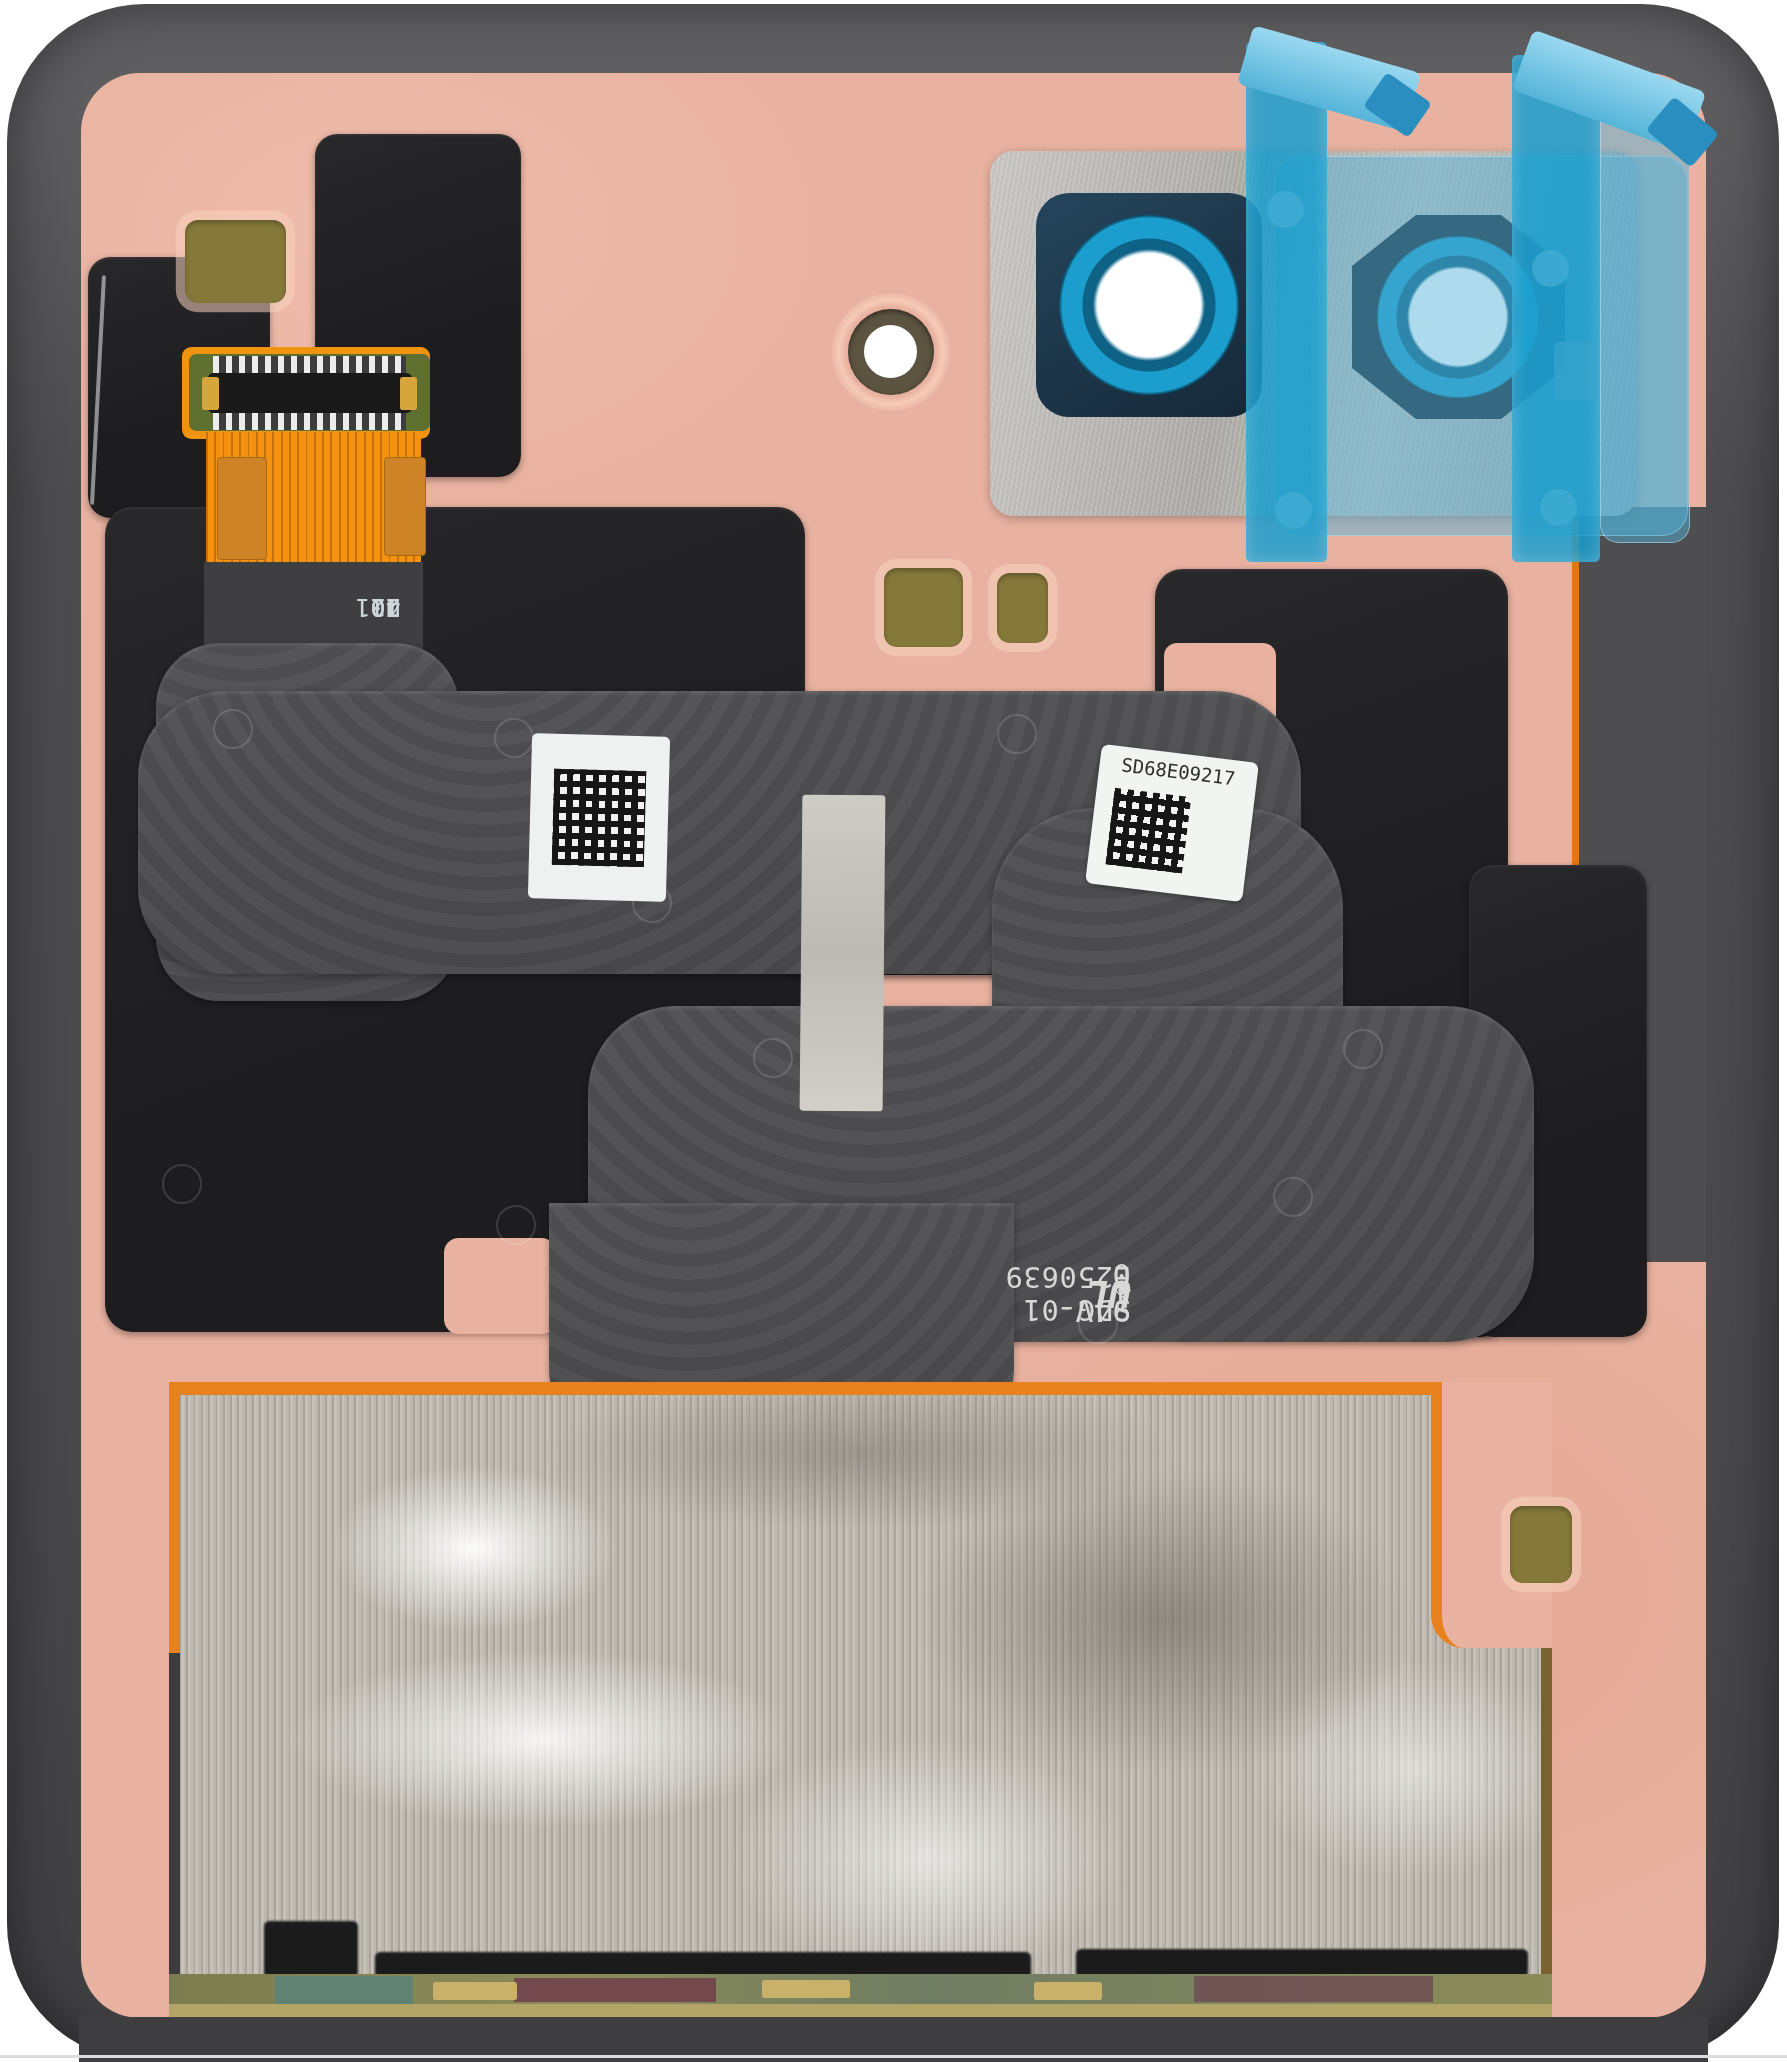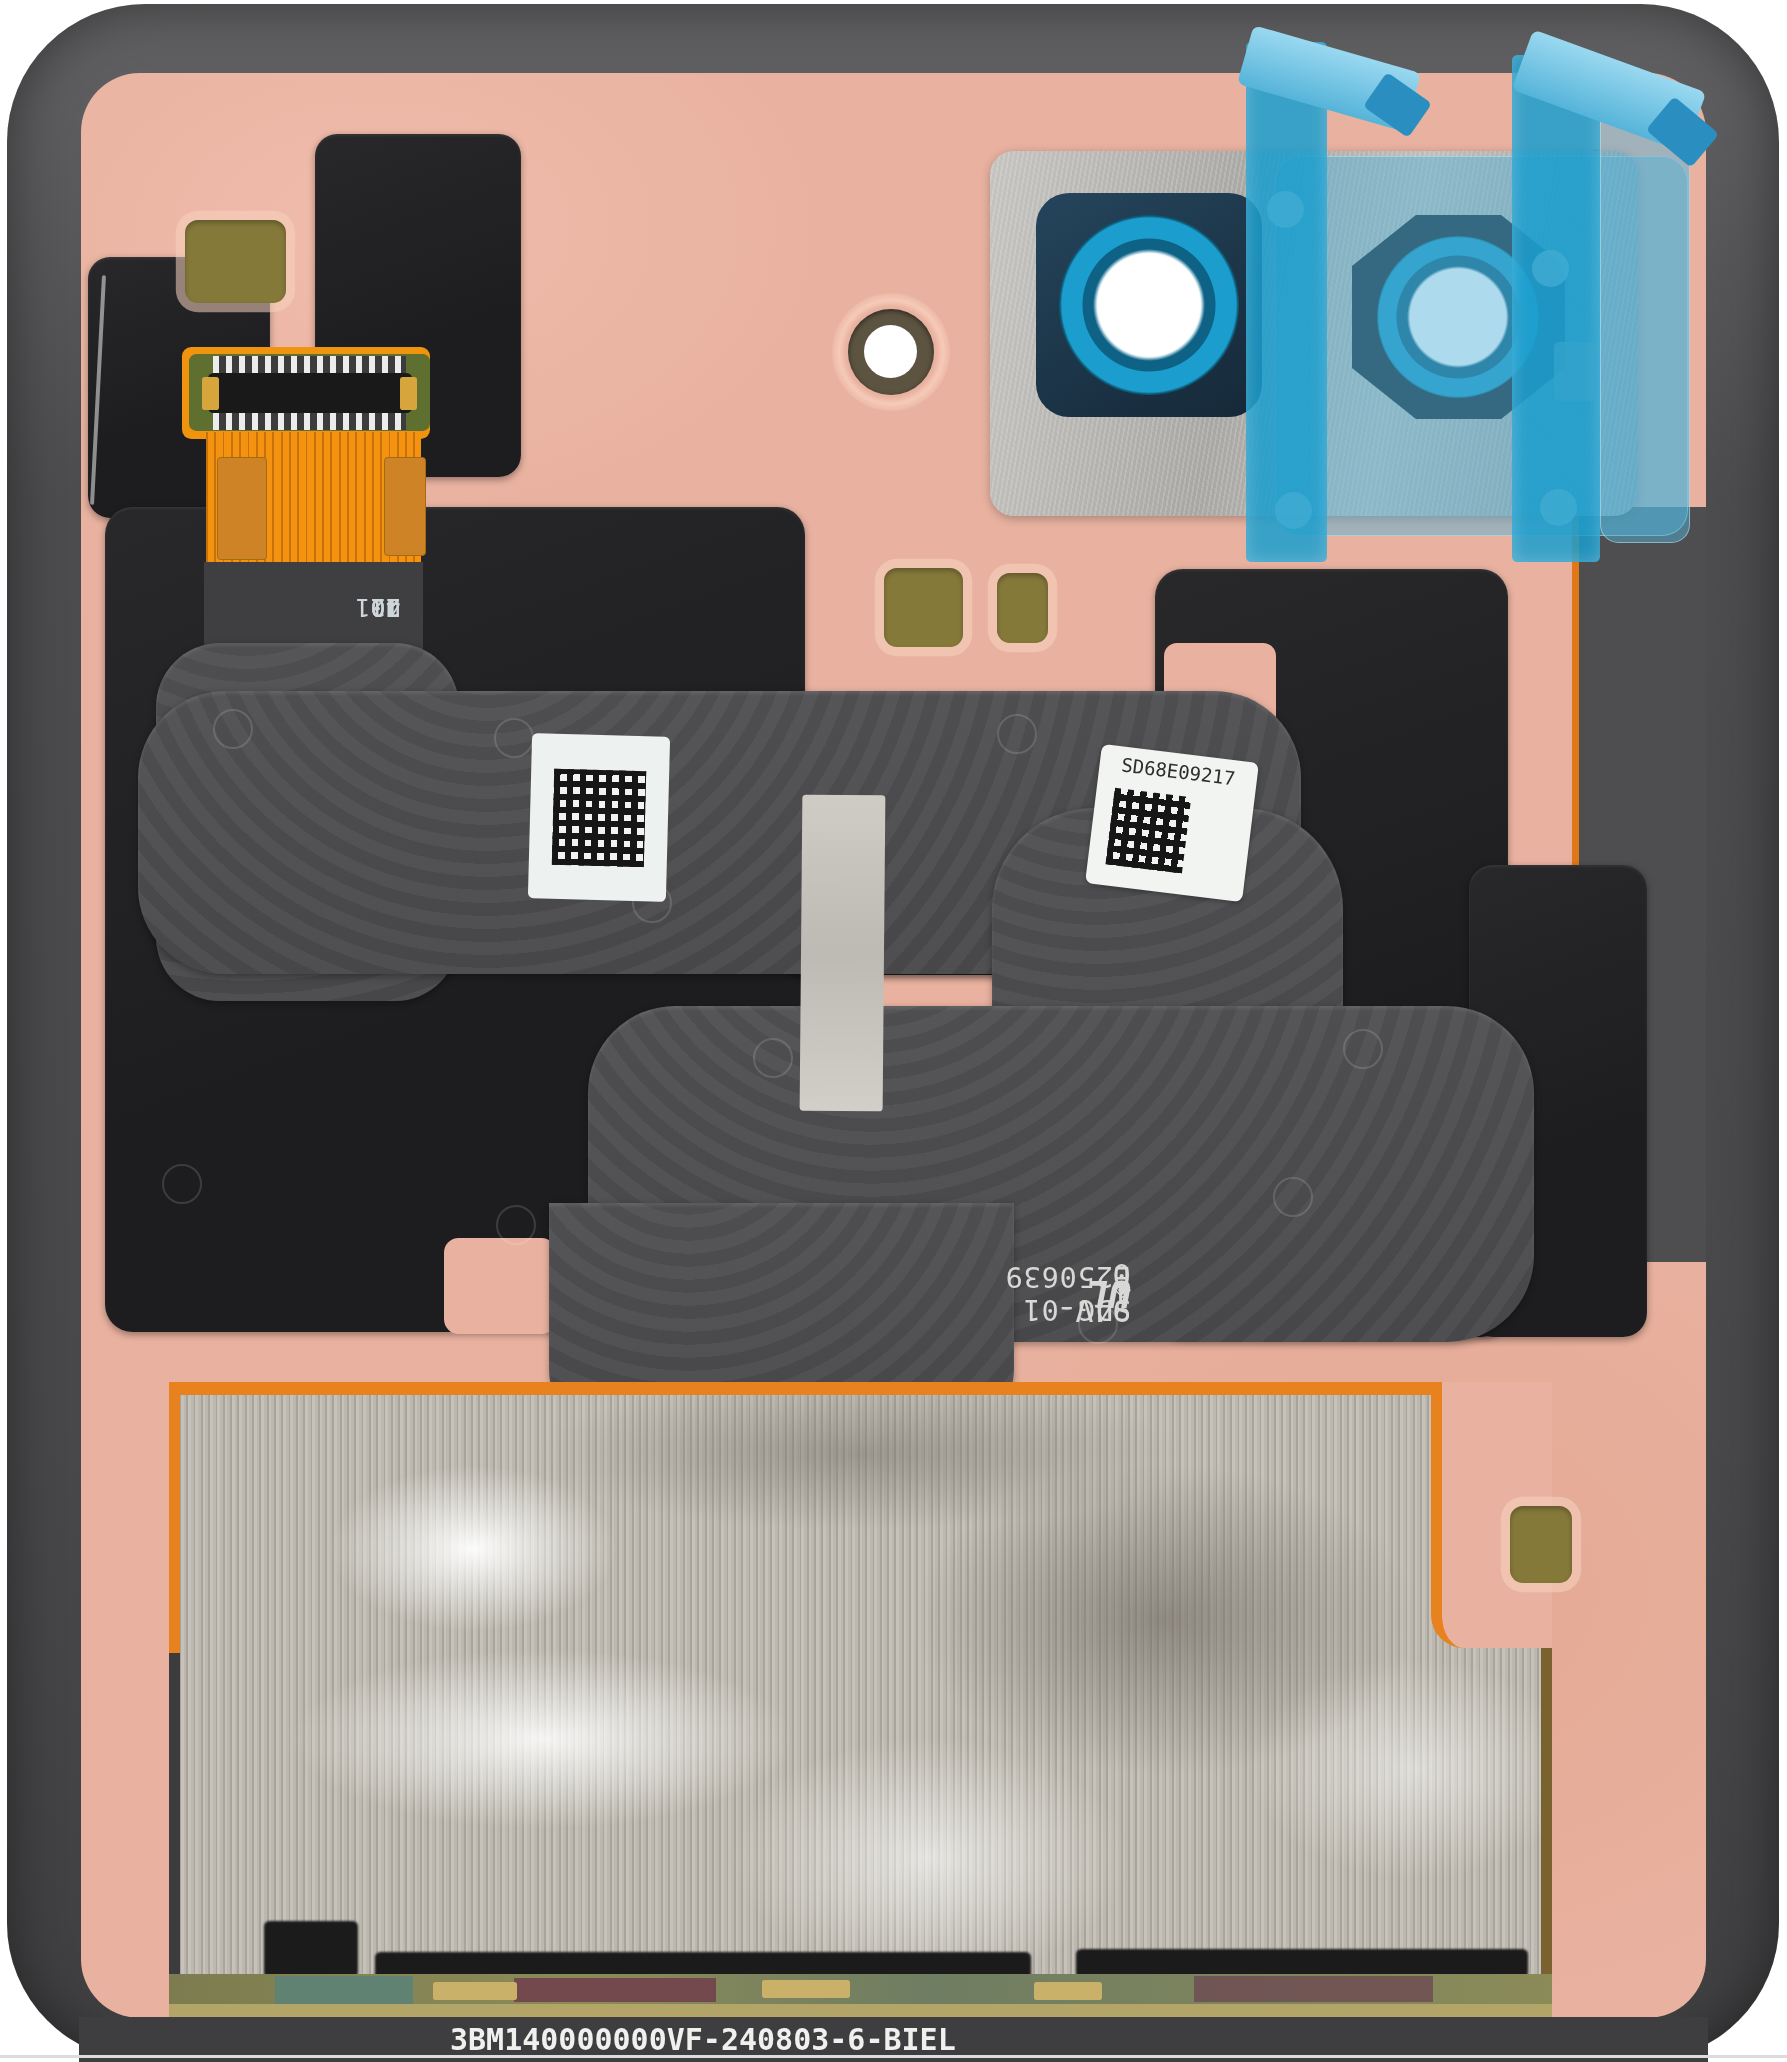--- a/index.html
+++ b/index.html
@@ -290,16 +290,15 @@
   <div class="fuzz fz3"></div>
   <div class="olive"></div>
   <div class="teal-pat"></div>
   <div class="maroon-pat"></div>
   <div class="maroon-pat2"></div>
   <div class="chip ch1"></div>
   <div class="chip ch2"></div>
   <div class="chip ch3"></div>
   <div class="khaki"></div>
   <div class="botbar"></div>
-  <div class="botcode">3BM140000000VF-240803-6-BIEL</div>
   <div class="botline"></div>
 </div>
 
 
 </body></html>

